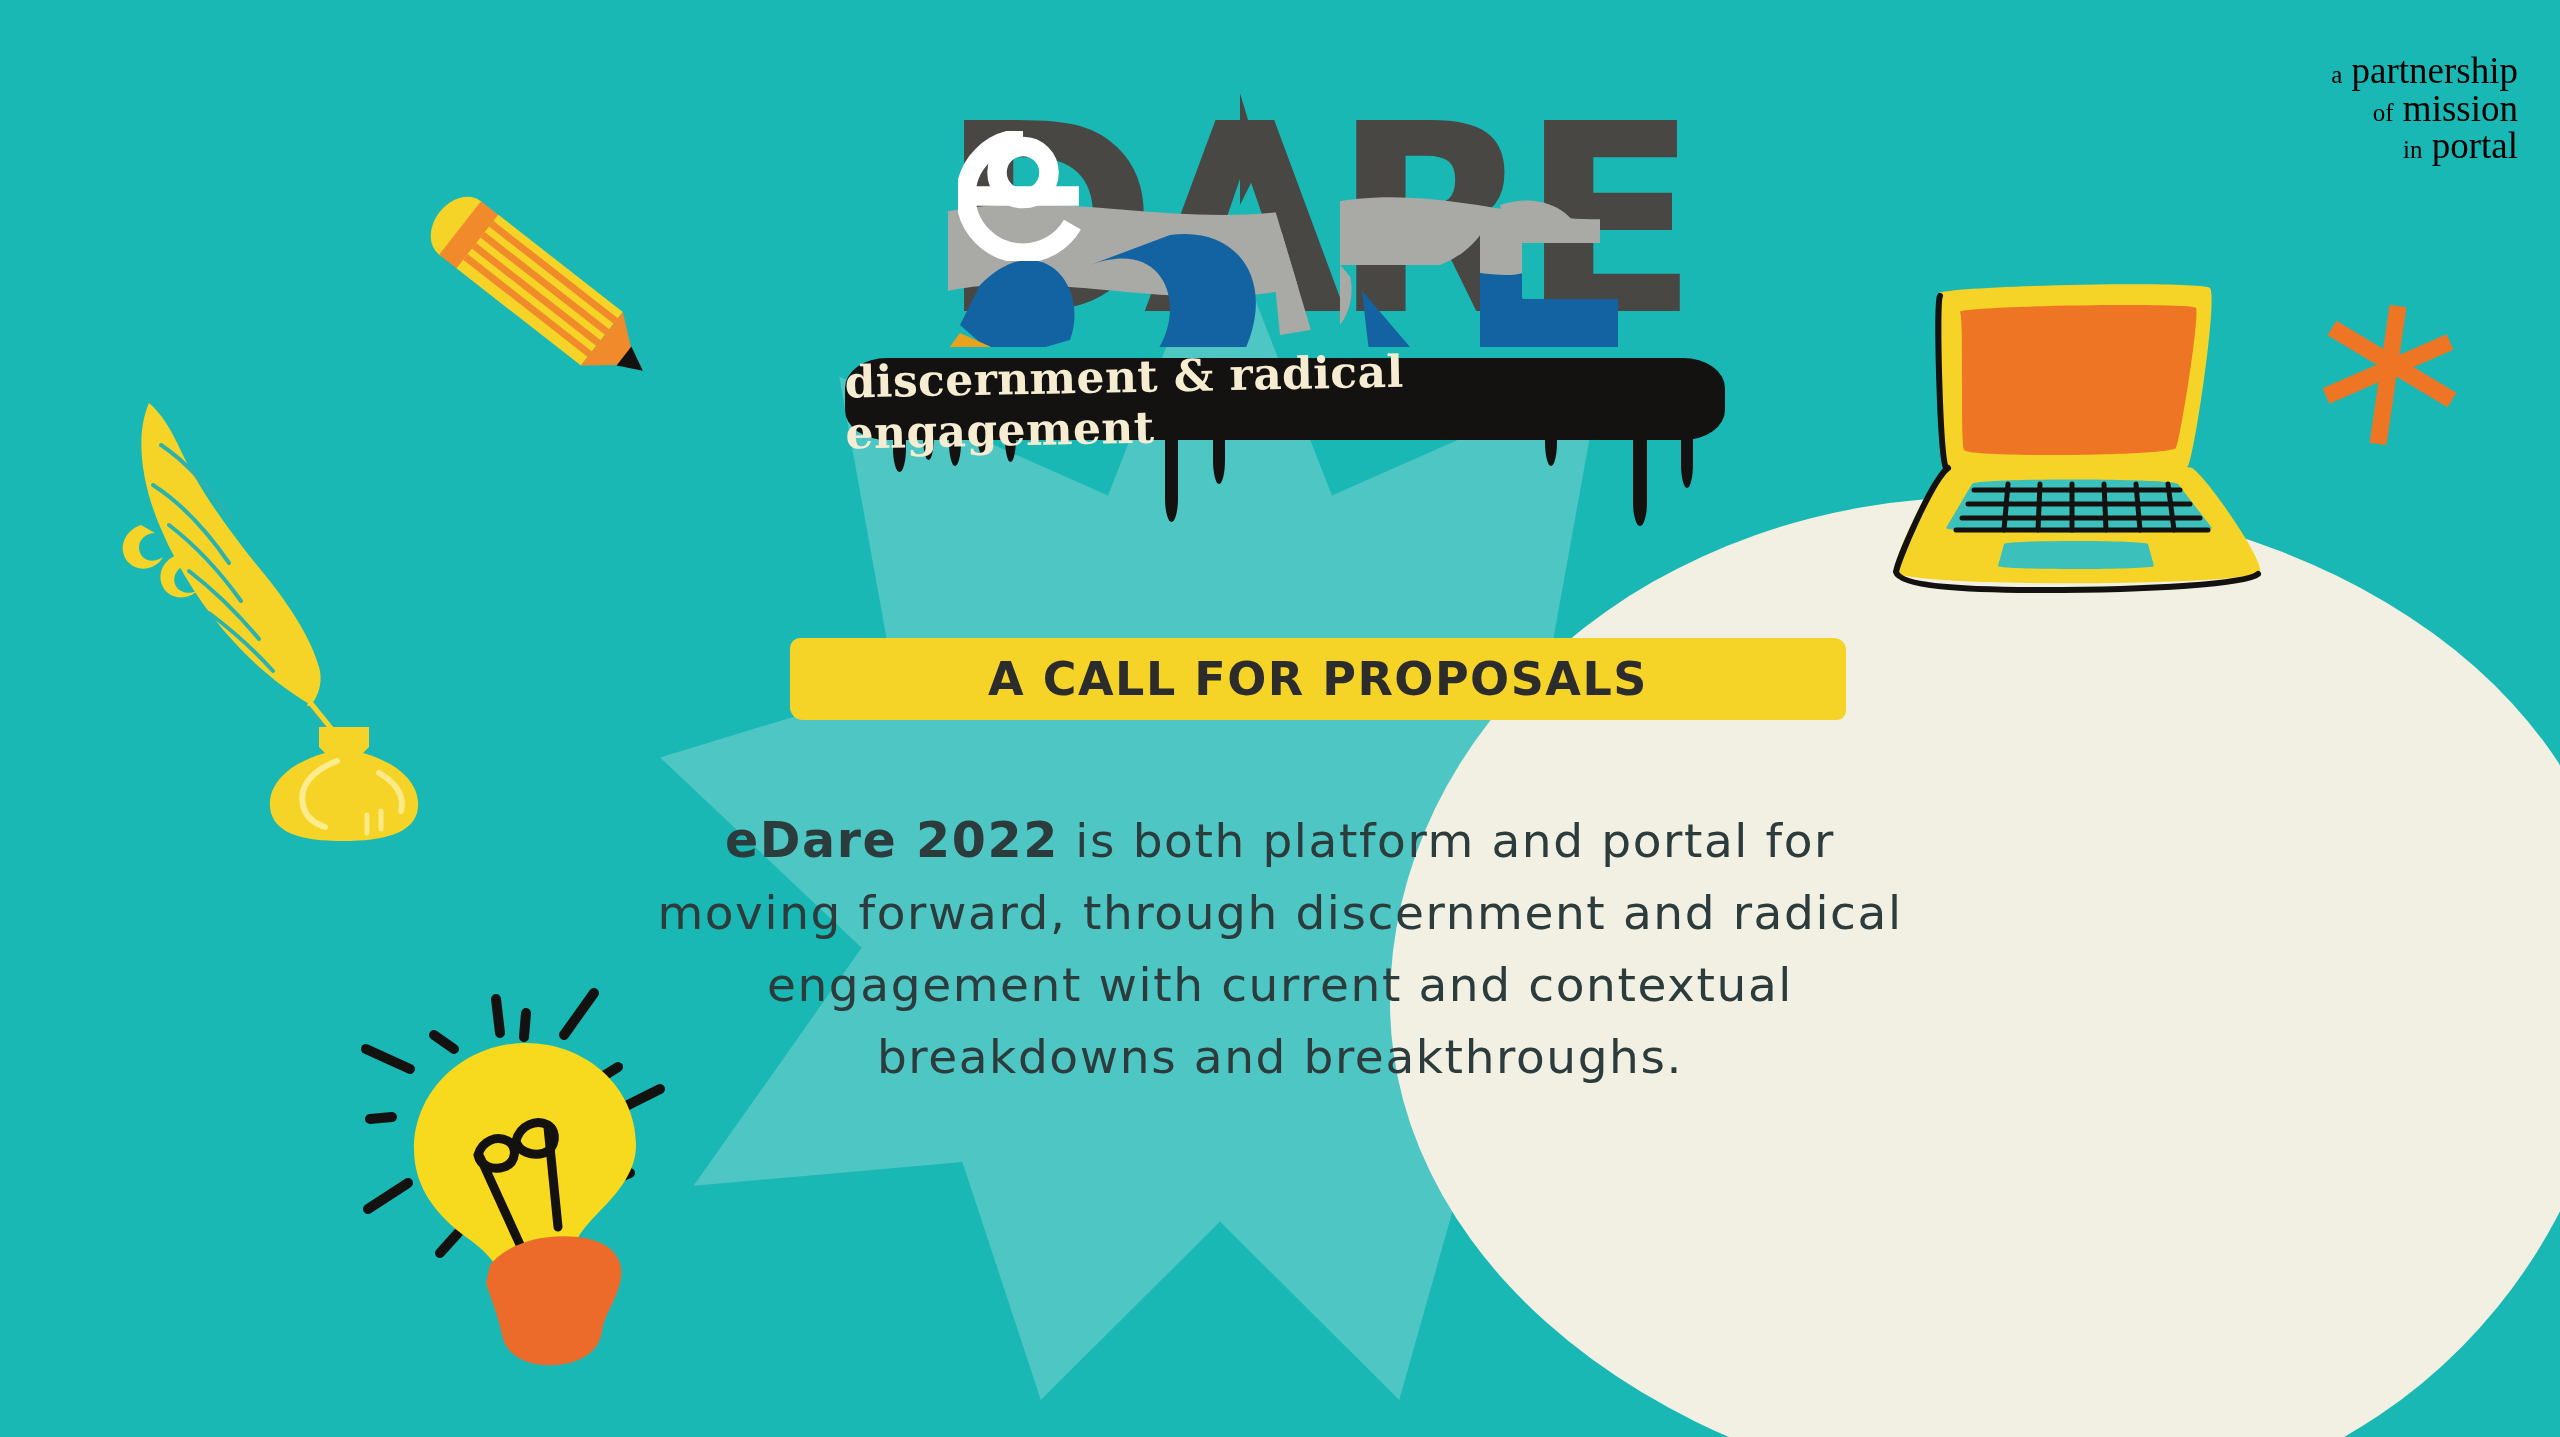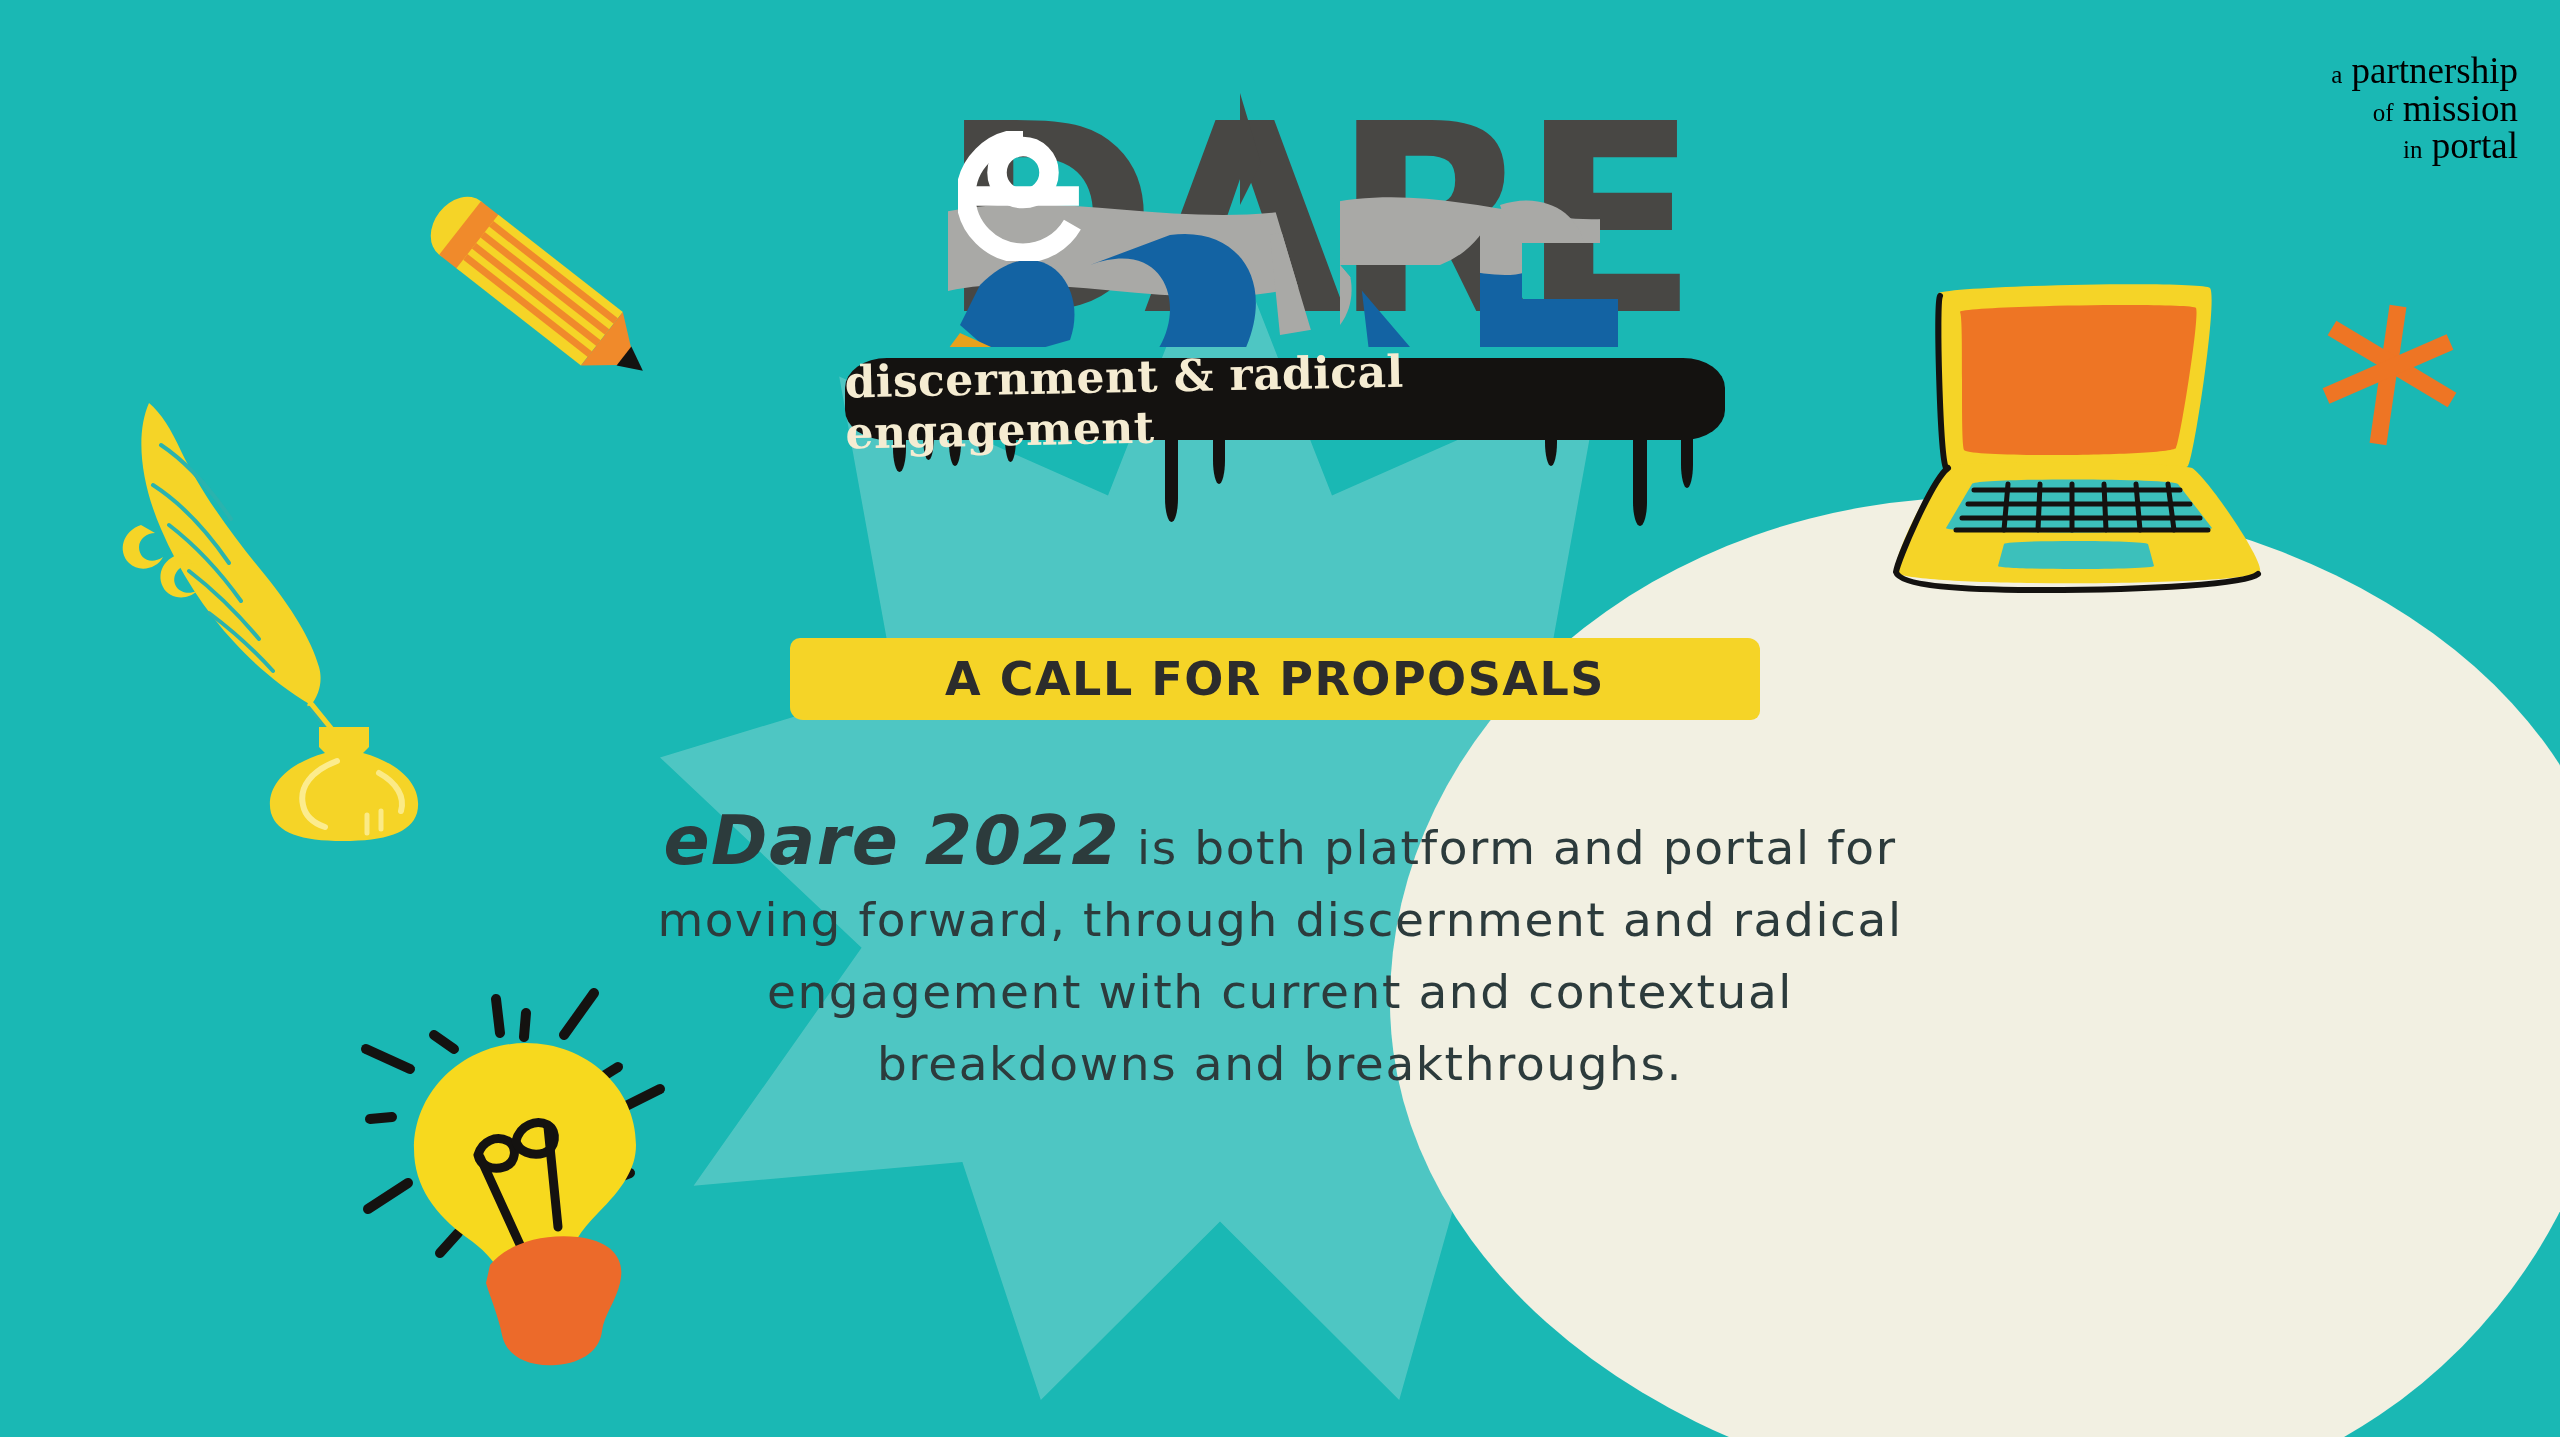--- a/index.html
+++ b/index.html
@@ -104,21 +104,21 @@
     top: 68px;
     background: #141210;
     border-radius: 0 0 50% 50% / 0 0 24px 24px;
   }
 
   
   .cta-banner {
     position: absolute;
     left: 790px;
     top: 638px;
-    width: 970px;
+    width: 1056px;
     height: 82px;
     background: #f5d427;
     border-radius: 10px 12px 9px 13px;
     display: flex;
     align-items: center;
     justify-content: center;
   }
   .cta-text {
     font-family: "DejaVu Sans", sans-serif;
     font-weight: 700;
@@ -149,23 +149,22 @@
     width: 1280px;
     text-align: center;
     font-family: "DejaVu Sans", sans-serif;
     font-size: 47px;
     line-height: 72px;
     letter-spacing: 1.6px;
     color: #2c3b3c;
     z-index: 6;
   }
   .body-copy .lead {
-    font-size: 68px;
-    font-weight: 700;
-    font-style: italic;
+    font-size: 49px;
+    font-weight: 700;
   }
 
   
   .cwm-logo {
     position: absolute;
     right: 42px;
     top: 48px;
     display: flex;
     align-items: flex-start;
     height: 130px;

